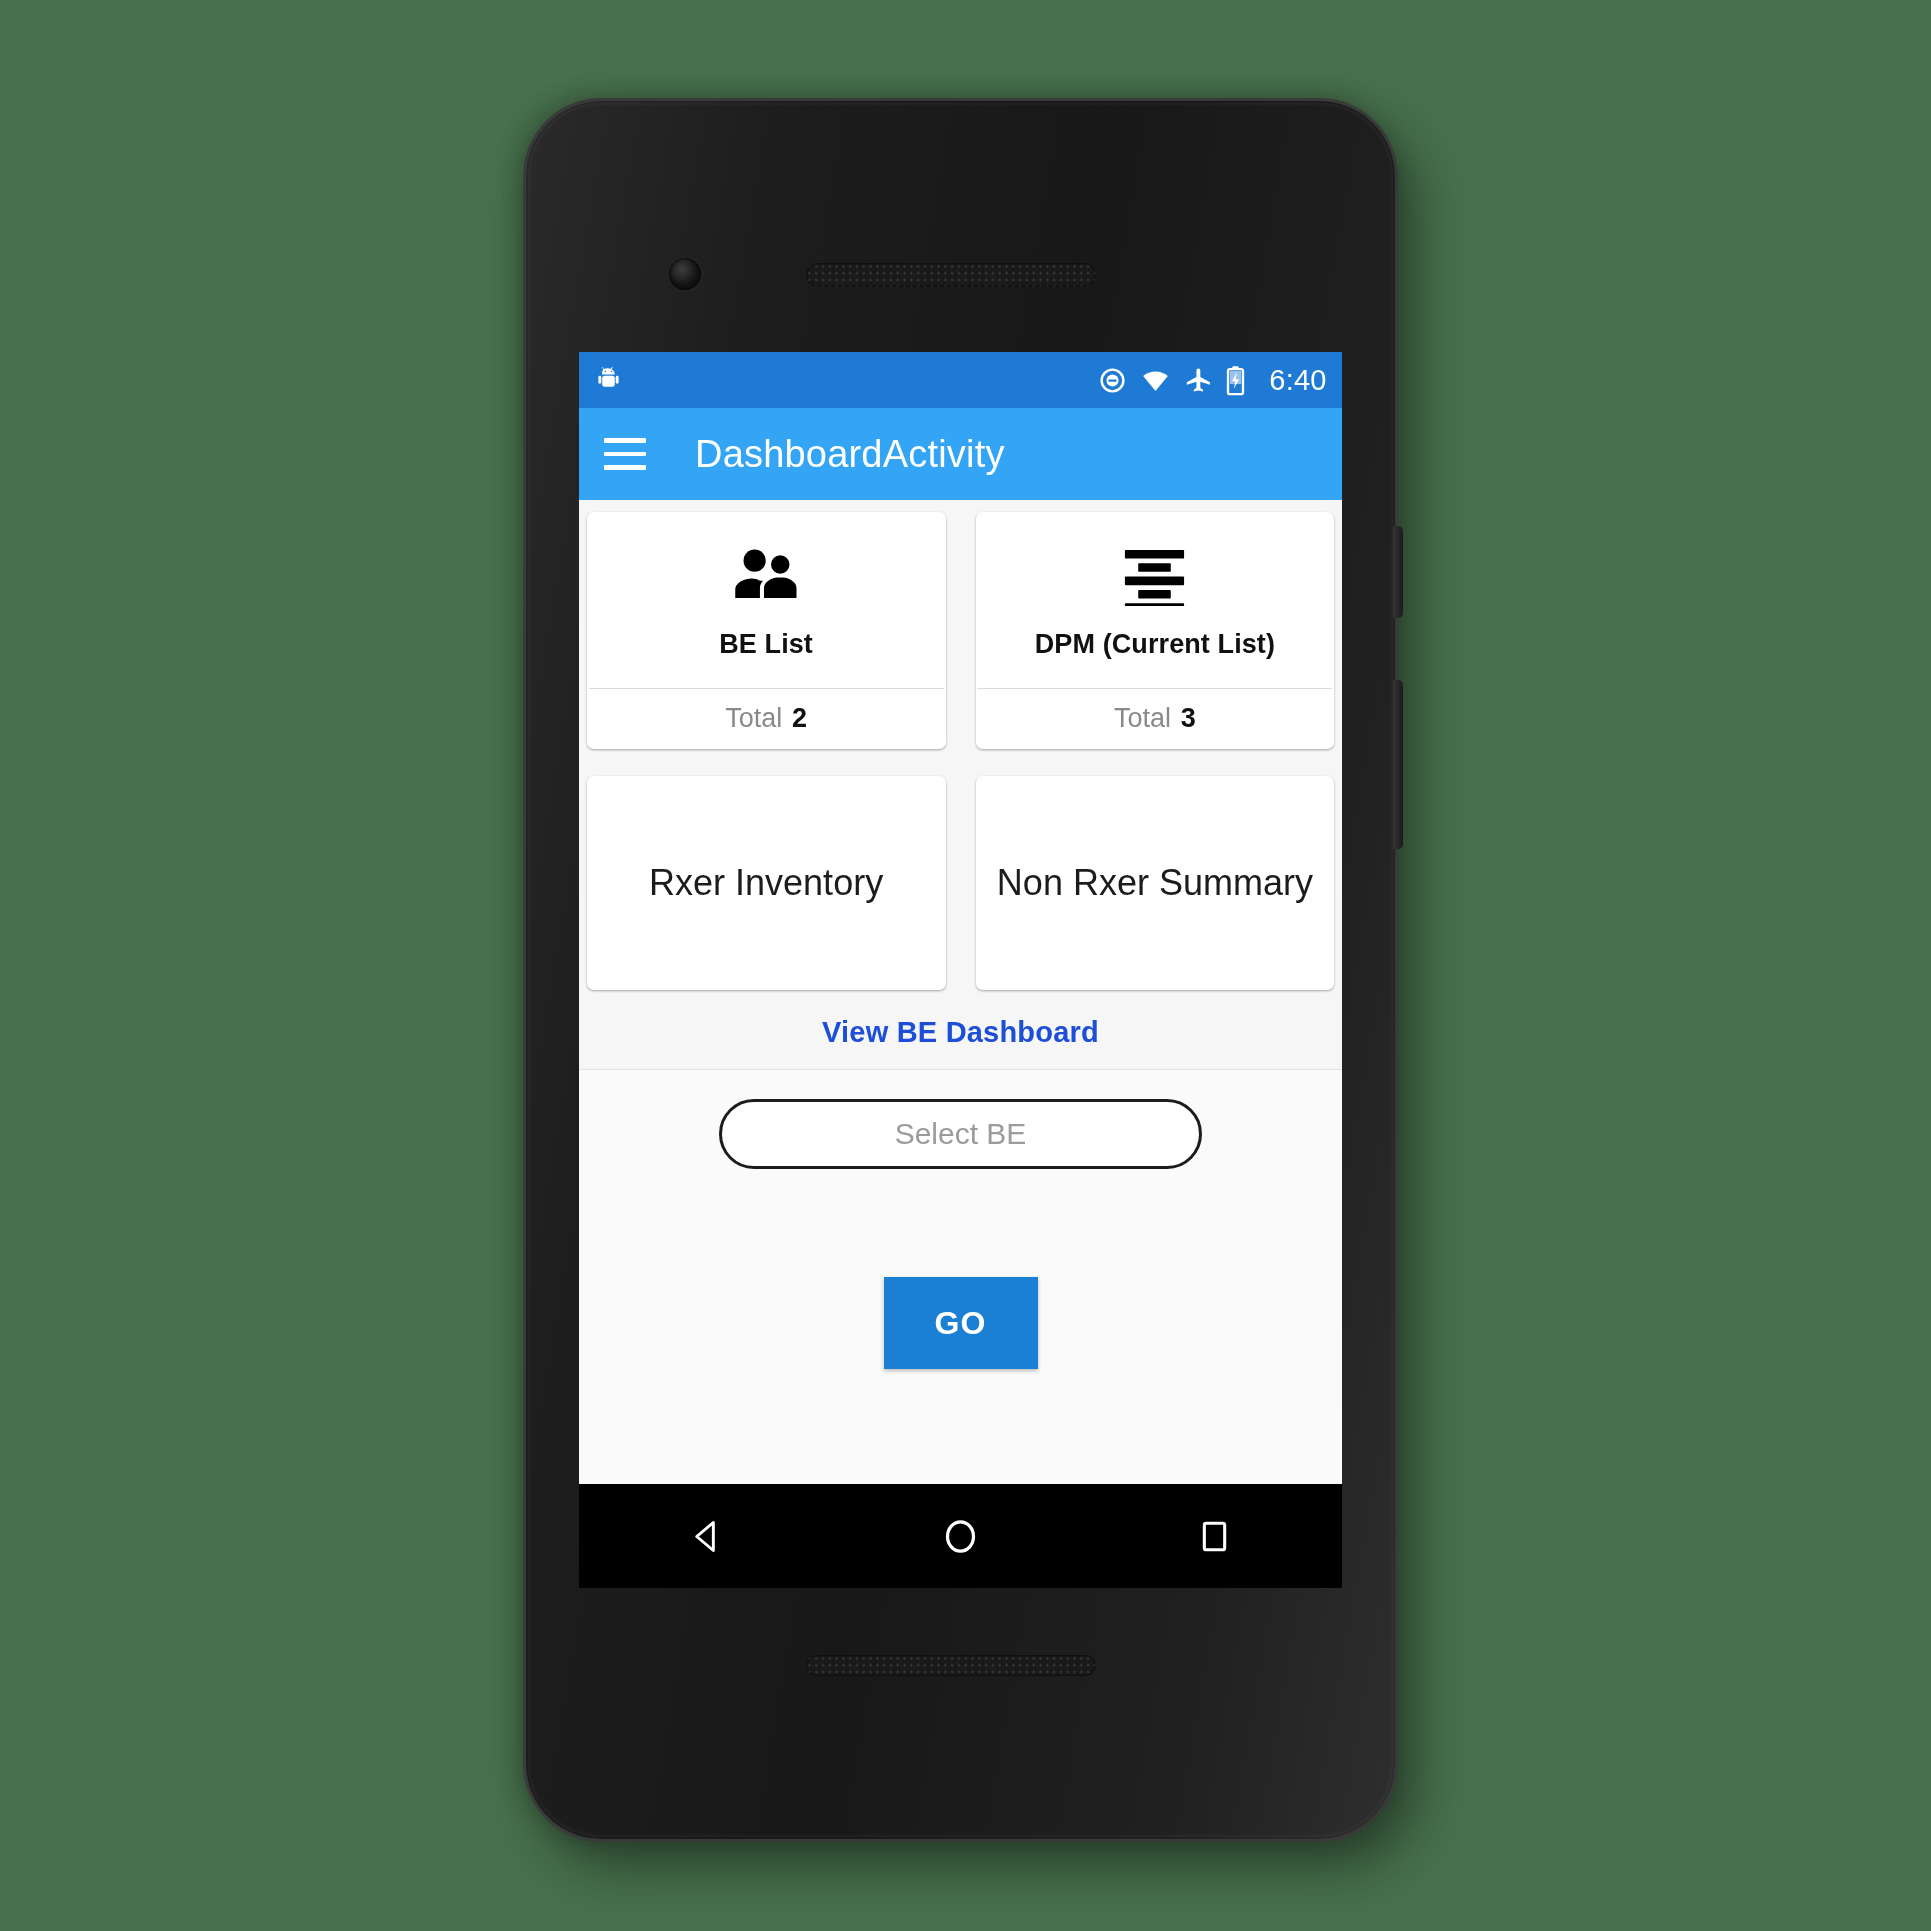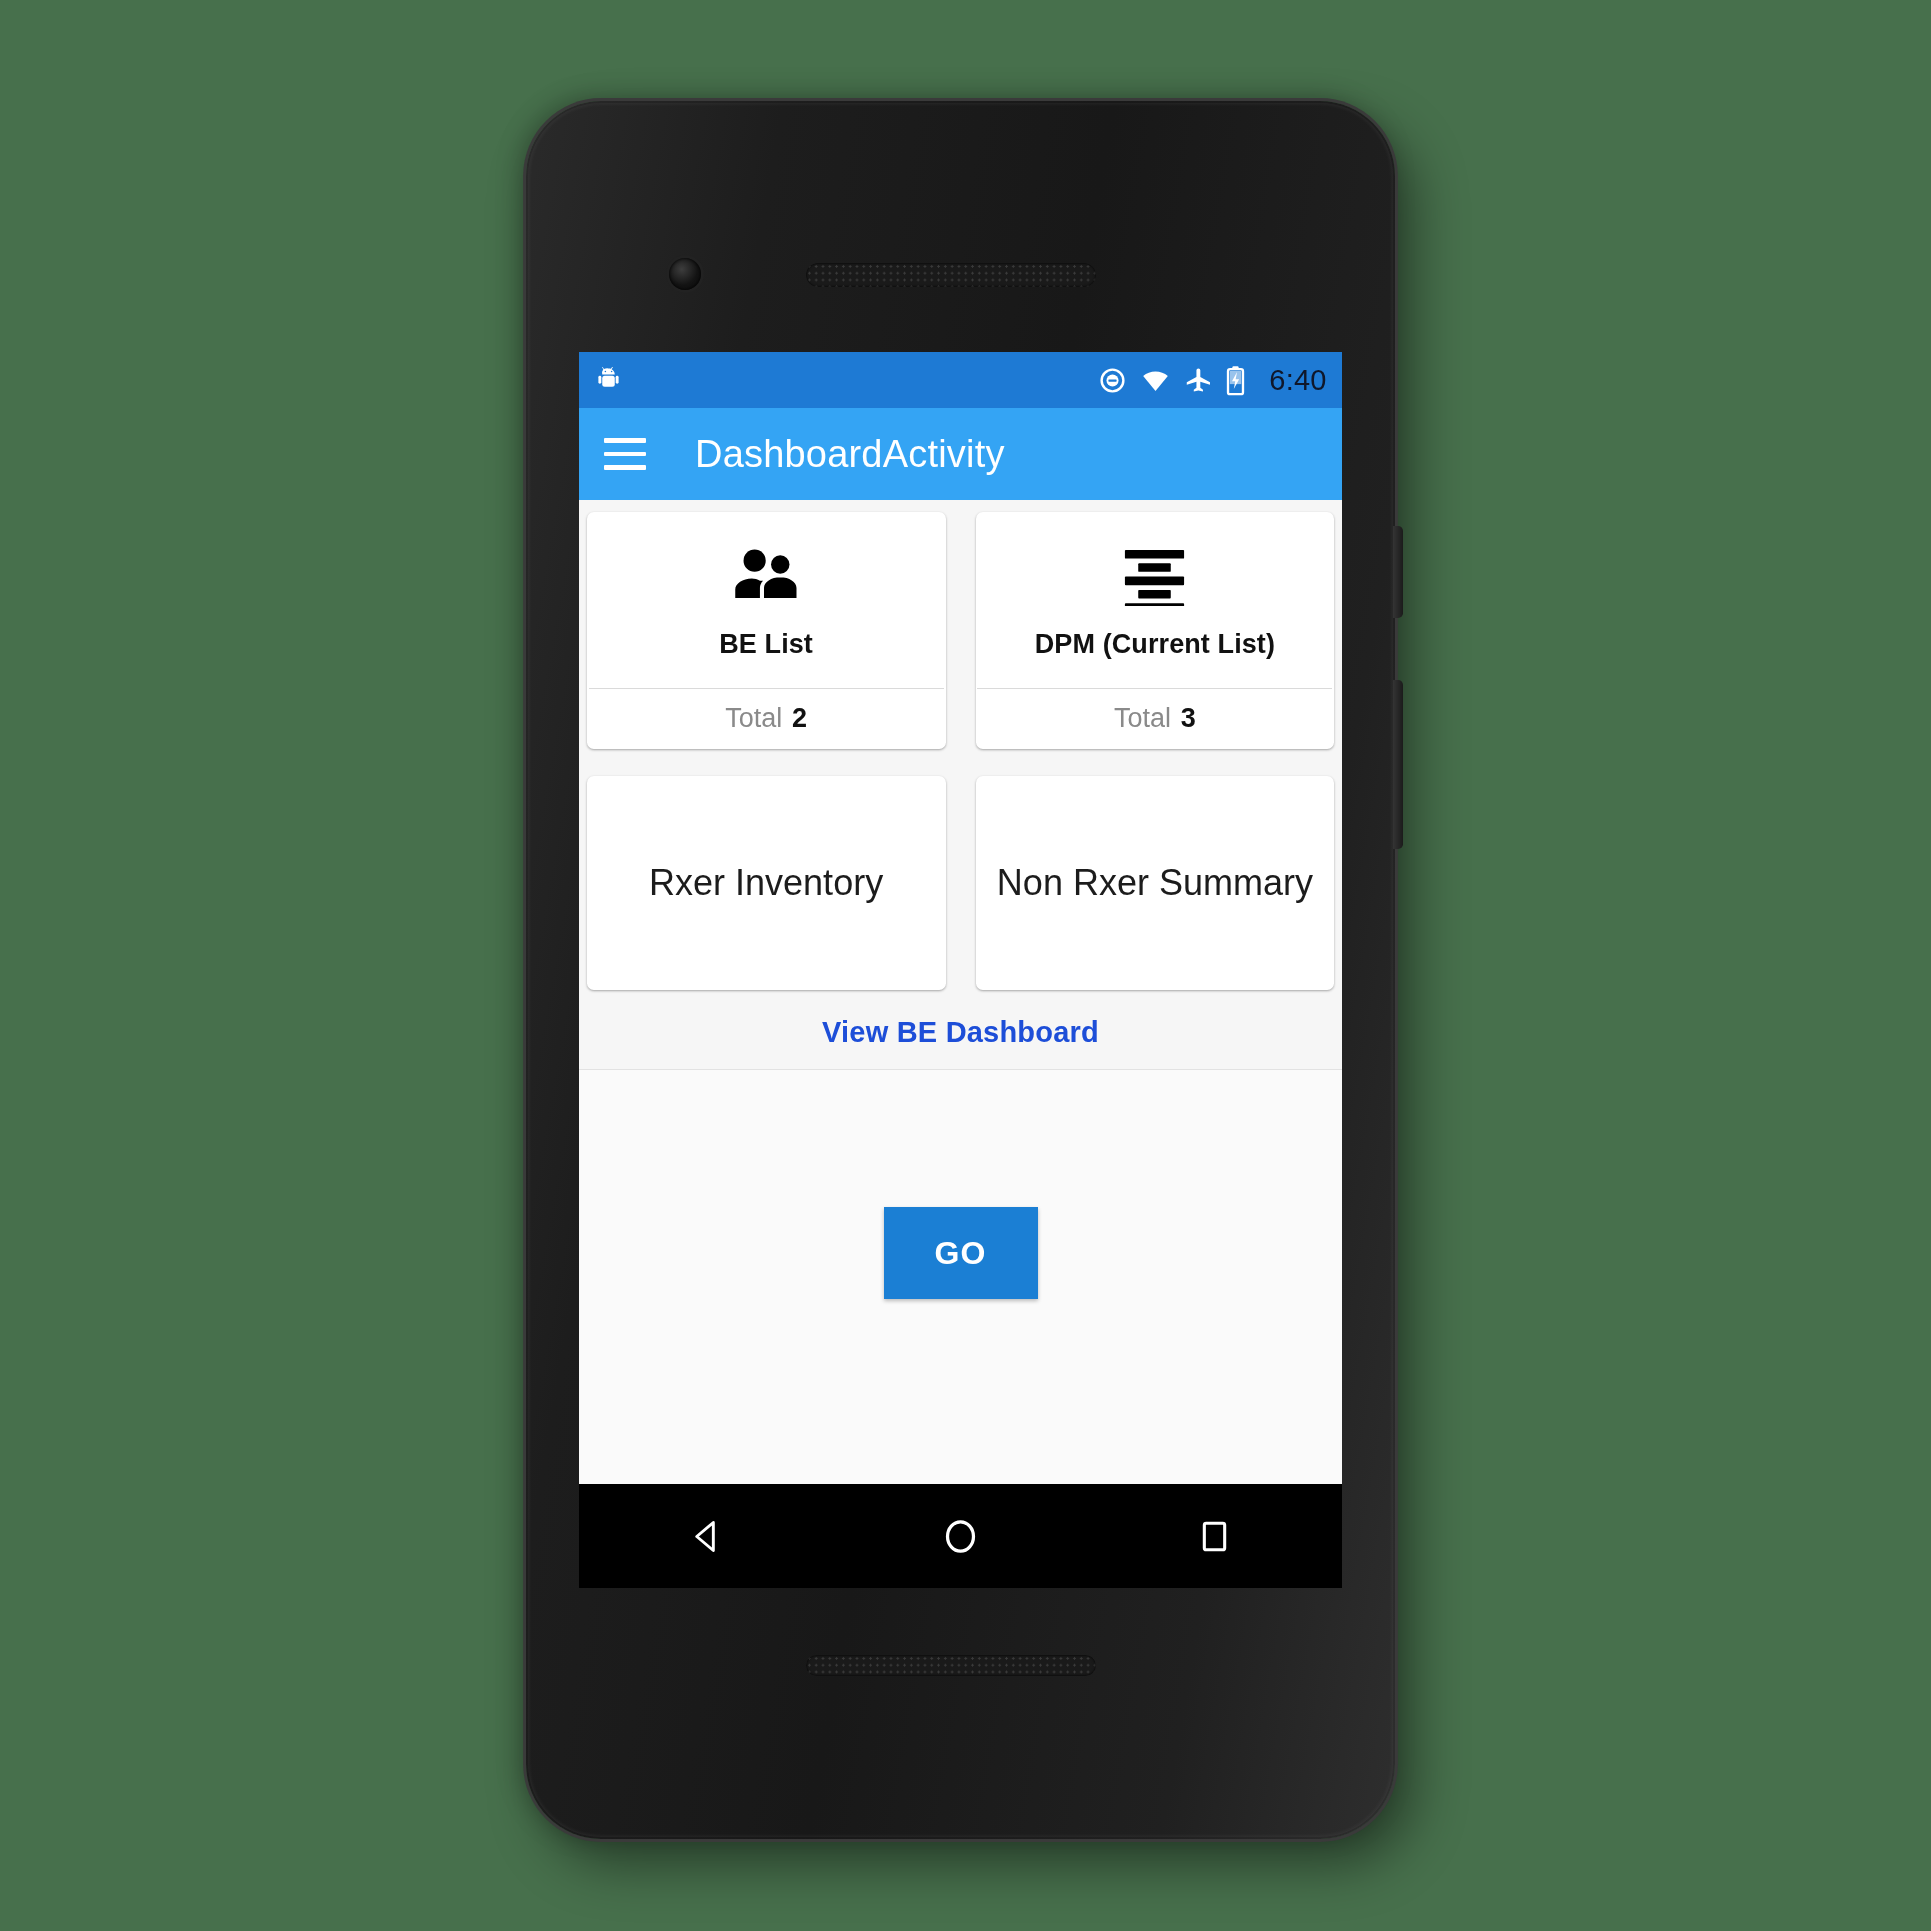--- a/index.html
+++ b/index.html
@@ -91,21 +91,21 @@
     display: flex;
     align-items: center;
     padding: 0 15.4px 0 17.4px;
     flex: 0 0 auto;
   }
   #android-mascot-icon { width: 25px; height: 25px; }
   .status-spacer { flex: 1; }
   #status-icons { display: flex; align-items: center; gap: 12.6px; }
   #status-icons svg { display: block; }
   #status-time {
-    color: #0f172a;
+    color: #ffffff;
     font-size: 29px;
     font-weight: 400;
     margin-left: 10.6px;
     letter-spacing: 0.2px;
   }
 
   
   #app-bar {
     height: 92px;
     background: #34a4f4;
@@ -399,20 +399,23 @@
           <span class="card-label">Non Rxer Summary</span>
         </div>
 
       </div>
 
       <div id="view-dashboard-row">
         <a id="view-be-dashboard-link" href="#">View BE Dashboard</a>
       </div>
 
       <div id="form-section">
+        <div id="select-be-input">
+          <span id="select-be-placeholder">Select BE</span>
+        </div>
         <button id="go-button">GO</button>
       </div>
 
     </div>
 
     <div id="nav-bar">
       <div class="nav-btn">
         <svg width="41" height="41" viewBox="0 0 24 24" fill="none" stroke="#ffffff" stroke-width="1.7" stroke-linejoin="round">
           <path d="M16 3.8 6.3 12 16 20.2V3.8z"></path>
         </svg>

